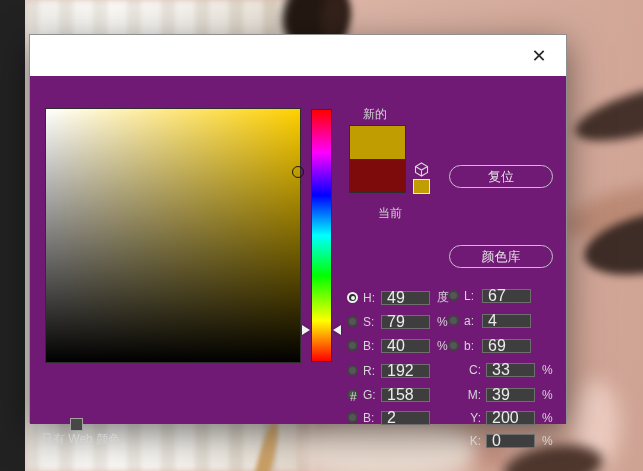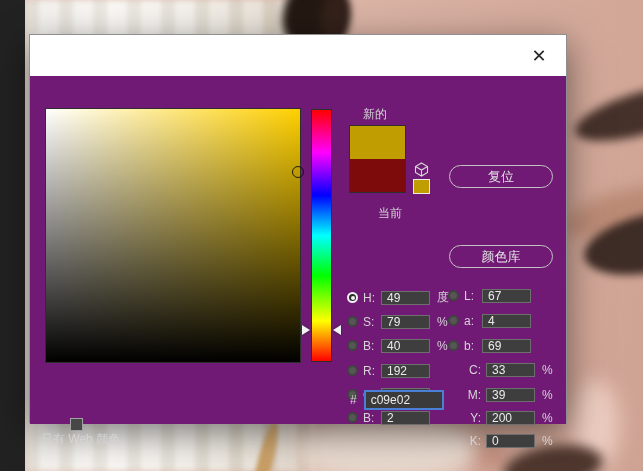--- a/index.html
+++ b/index.html
@@ -70,21 +70,21 @@
          cursor:pointer; font-family:inherit; }
   .btn.default { box-shadow:0 0 0 2px #515151, 0 0 0 3px #c2c2c2; }
 
   
   .row { position:absolute; height:17px; display:flex; align-items:center; }
   .radio { width:11px; height:11px; border-radius:50%; border:2px solid #424242; background:#565656; margin-right:5px; flex:none; }
   .radio.sel { border:2px solid #f2f2f2; background:#2b2b2b; position:relative; }
   .radio.sel::after { content:""; position:absolute; left:1.5px; top:1.5px; width:4px; height:4px; border-radius:50%; background:#f2f2f2; }
   .flabel { font-size:12px; color:#d4d4d4; width:16px; }
   .flabel.r { width:18px; text-align:right; margin-right:3px; }
-  .fbox { width:49px; height:14px; background:#3e3e3e; border:1px solid #6e6e6e; color:#ececec; font-size:12px;
+  .fbox { width:49px; height:14px; background:#3e3e3e; border:1px solid #6e6e6e; color:#ececec; font-size:16px;
           display:flex; align-items:center; padding-left:5px; margin-left:2px; }
   .funit { font-size:12px; color:#d4d4d4; margin-left:7px; }
   .hex-row { position:absolute; left:320px; top:314px; display:flex; align-items:center; }
   .hex-box { width:80px; height:20px; background:#3a3a3a; border:2px solid #4a7fd6; color:#ececec; font-size:12px;
              display:flex; align-items:center; padding-left:5px; margin-left:7px; }
 
   
   .web-only { position:absolute; left:11px; top:342px; display:flex; align-items:center;flex-direction:column; }
   .checkbox { width:13px; height:13px; border:1px solid #a3a3a3; background:#474747; margin-right:8px; }
   .web-only span { font-size:12px; color:#d4d4d4; }
@@ -173,21 +173,20 @@
         <div class="fbox">158</div>
       </div>
       <div class="row" style="left:317px; top:333px;">
         <div class="radio"></div>
         <div class="flabel">B:</div>
         <div class="fbox">2</div>
       </div>
 
       <div class="hex-row">
         <div class="flabel" style="width:auto;">#</div>
-        <div class="hex-box">c09e02</div>
       </div>
 
       <div class="row" style="left:418px; top:211px;">
         <div class="radio"></div>
         <div class="flabel">L:</div>
         <div class="fbox">67</div>
       </div>
       <div class="row" style="left:418px; top:236px;">
         <div class="radio"></div>
         <div class="flabel">a:</div>

